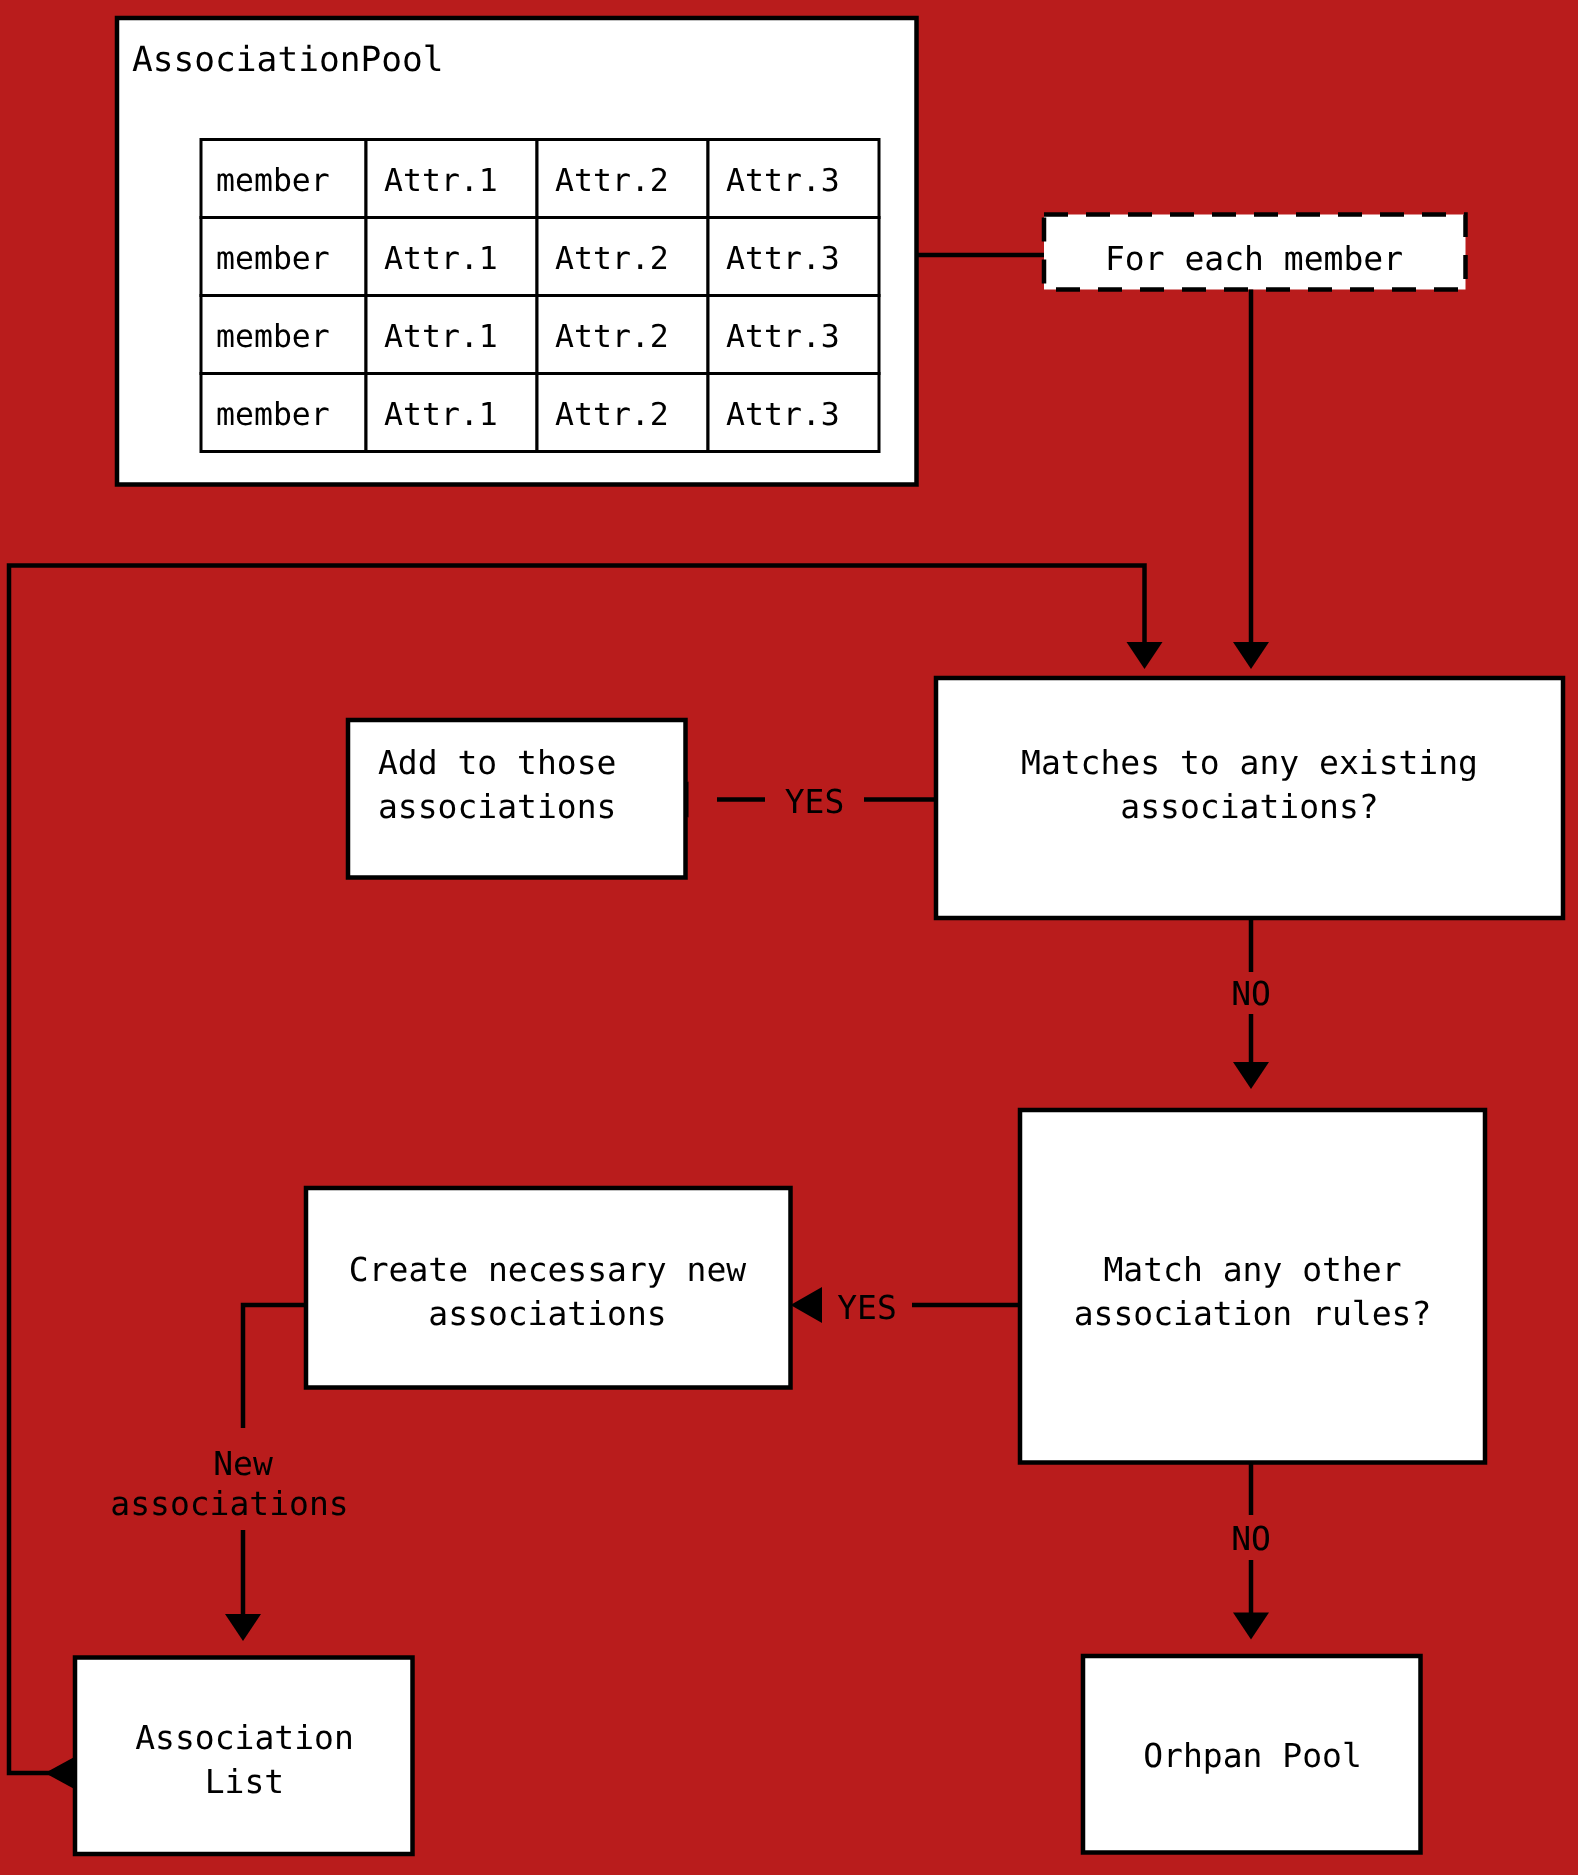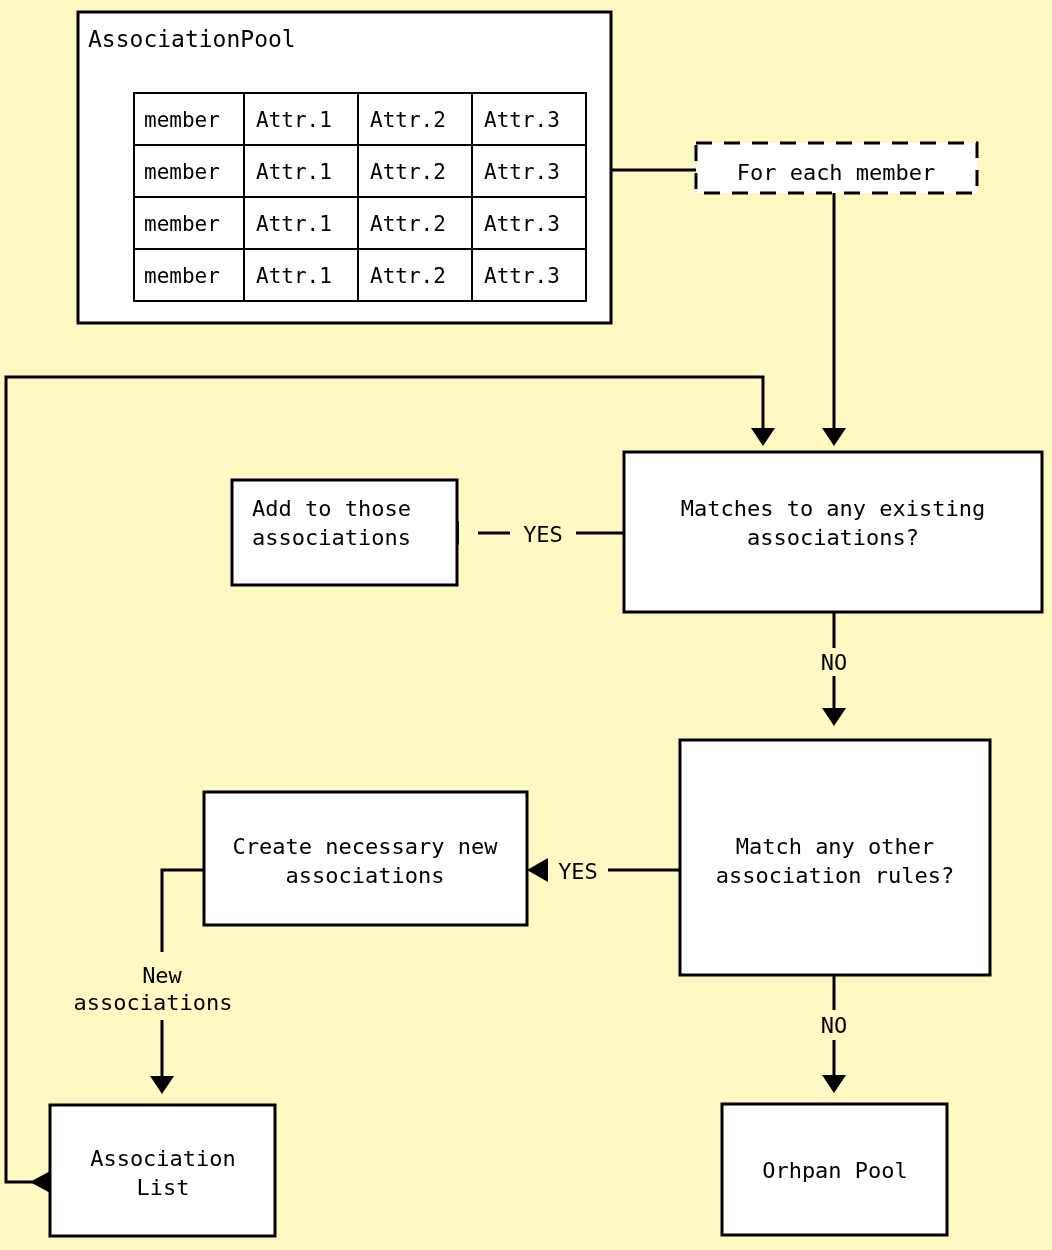--- a/index.html
+++ b/index.html
@@ -4,21 +4,21 @@
 <style>
   html, body {
     margin: 0;
     padding: 0;
     background: #ffffff;
   }
   #diagram-root {
     position: relative;
     width: 1052px;
     height: 1250px;
-    background: #fef9c3;
+    background: #b91c1c;
     font-family: "DejaVu Sans Mono", "Liberation Mono", monospace;
   }
   svg.flow {
     position: absolute;
     top: 0;
     left: 0;
     width: 1052px;
     height: 1250px;
     display: block;
   }

